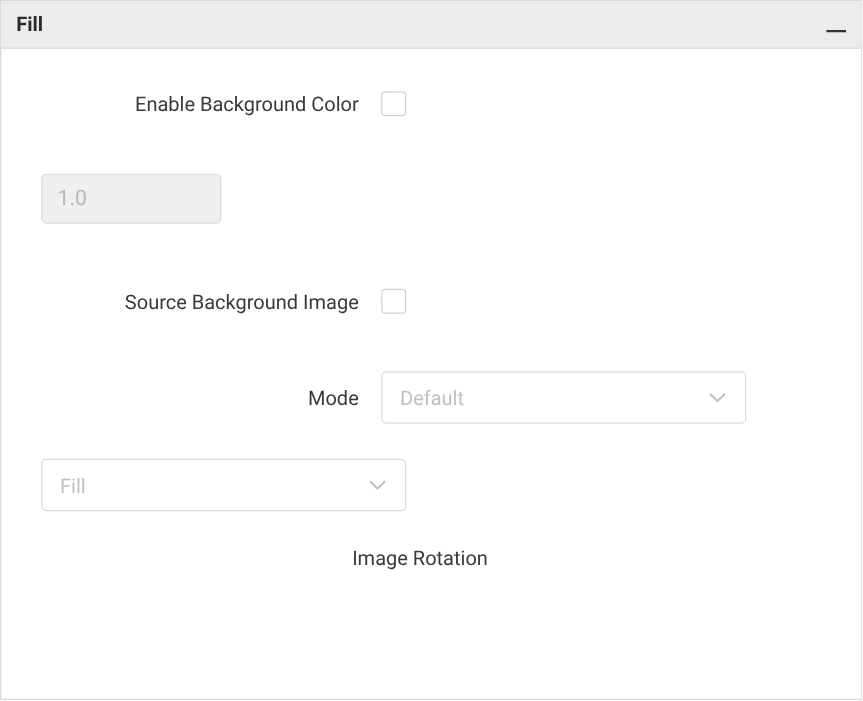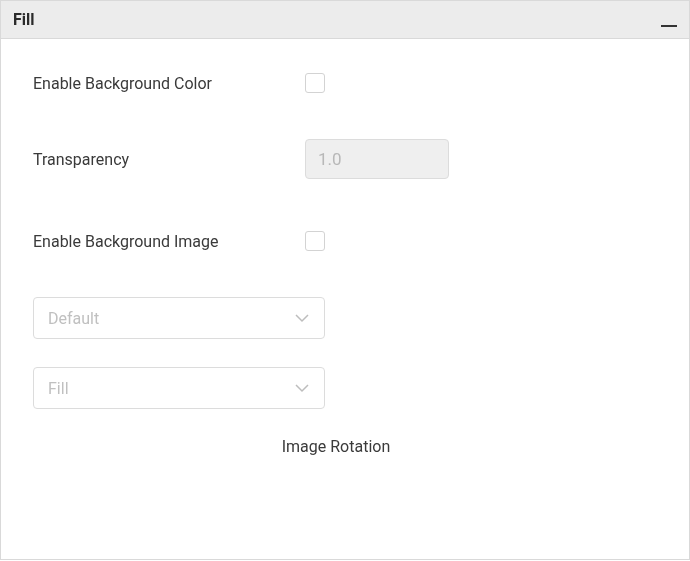--- a/index.html
+++ b/index.html
@@ -20,21 +20,21 @@
     .row {
       display: flex;
       align-items: center;
       padding: 0 32px;
       min-height: 40px;
       margin-bottom: 28px;
     }
     .row.tight { margin-bottom: 36px; }
     .label {
       flex: 0 0 272px;
-      text-align: left;
+      text-align: right;
       padding-right: 18px;
       font-size: 16px;
       color: #3a3a3a;
     }
     .control { flex: 1 1 auto; display: flex; align-items: center; }
     
     .checkbox {
       width: 20px; height: 20px;
       border: 1px solid #d3d3d3;
       border-radius: 3px;
@@ -116,37 +116,37 @@
 
     <div class="row tight">
       <div class="label">Enable Background Color</div>
       <div class="control">
         <div class="checkbox"></div>
       </div>
     </div>
 
 
     <div class="row" style="margin-bottom:42px;">
-      <div class="label">Transparency</div>
       <div class="control">
         <div class="spinner">
           <input class="spinner-input" type="text" readonly="" value="1.0" style="">
 
         </div>
       </div>
     </div>
 
     <div class="row tight">
-      <div class="label">Enable Background Image</div>
+      <div class="label">Source Background Image</div>
       <div class="control">
         <div class="checkbox"></div>
       </div>
     </div>
 
     <div class="row">
+      <div class="label">Mode</div>
       <div class="control">
         <div class="select">
           <span class="select-text">Default</span>
           <span class="select-caret">
             <svg viewBox="0 0 16 10">
                 <path d="M2 2 L8 8 L14 2" fill="none" stroke="#bdbdbd" stroke-width="1.5"></path>
               </svg>
           </span>
         </div>
       </div>

